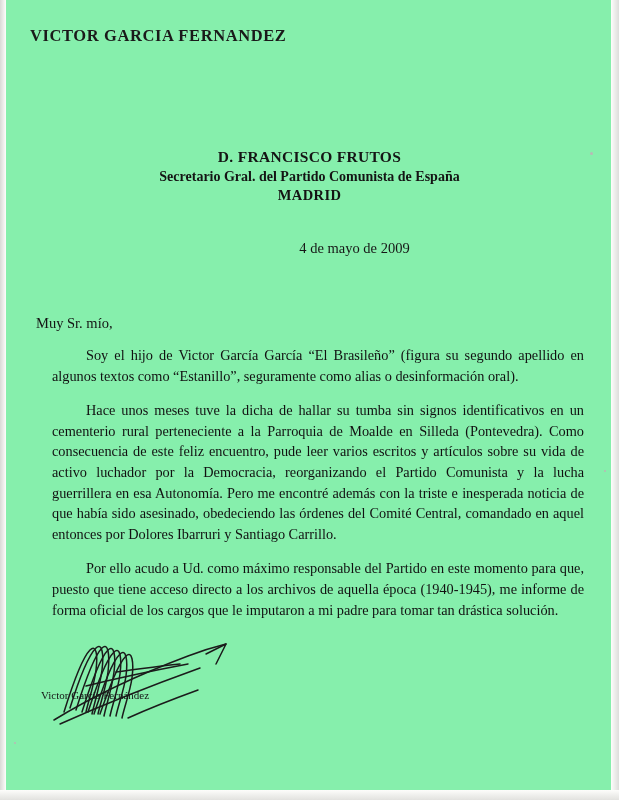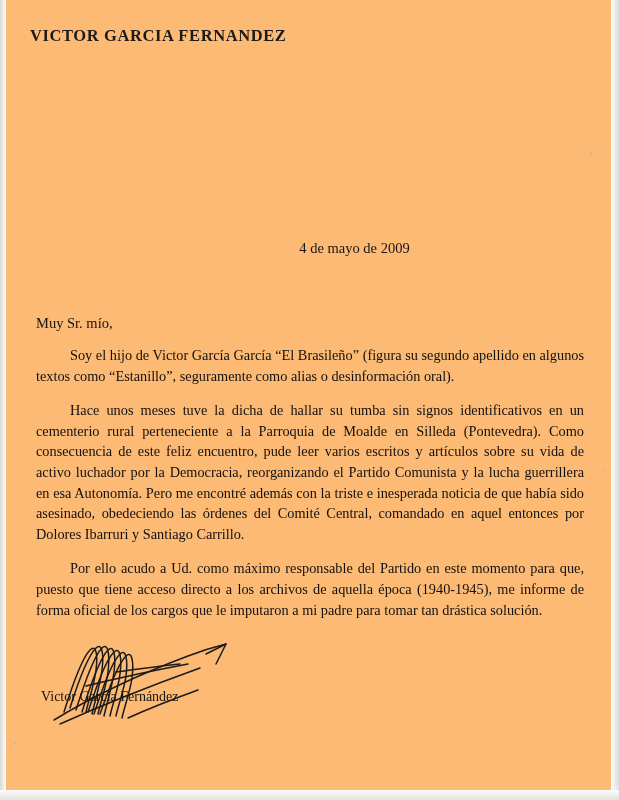--- a/index.html
+++ b/index.html
@@ -7,21 +7,21 @@
     padding: 0;
     background: #ffffff;
   }
   body {
     font-family: "Liberation Serif", serif;
   }
   .page {
     position: relative;
     width: 619px;
     height: 800px;
-    background: #fdba74;
+    background: #86efac;
     overflow: hidden;
   }
   
   .scan-edge-left {
     position: absolute;
     top: 0; left: 0;
     width: 6px; height: 800px;
     background: linear-gradient(to right, #d9d9d6, #fdfdfb);
   }
   .scan-edge-right {
@@ -94,36 +94,36 @@
     position: absolute;
     left: 36px;
     top: 345px;
     width: 548px;
     font-size: 14.3px;
     line-height: 20.6px;
     color: #111111;
     text-align: justify;
   }
   .body-text p {
-    margin: 0 0 14px 0;
+    margin: 0 0 14px 16px;
     text-indent: 34px;
   }
   .closing {
     position: absolute;
     left: 36px;
     top: 630px;
     width: 548px;
     font-size: 14.3px;
     color: #111111;
   }
   .signature-name {
     position: absolute;
     left: 41px;
     top: 689px;
-    font-size: 14px;
+    font-size: 11px;
     color: #151515;
   }
   .signature-ink {
     position: absolute;
     left: 30px;
     top: 620px;
     width: 280px;
     height: 120px;
     pointer-events: none;
   }
@@ -141,20 +141,25 @@
   <div class="scan-edge-left"></div>
   <div class="scan-edge-right"></div>
   <div class="scan-edge-bottom"></div>
 
   <div class="speck" style="left:590px; top:152px; width:3px; height:3px;"></div>
   <div class="speck" style="left:604px; top:470px; width:2px; height:2px;"></div>
   <div class="speck" style="left:14px; top:742px; width:2px; height:2px;"></div>
 
   <div class="letterhead">VICTOR GARCIA FERNANDEZ</div>
 
+  <div class="recipient">
+    <div class="r-name">D. FRANCISCO FRUTOS</div>
+    <div class="r-role">Secretario Gral. del Partido Comunista de España</div>
+    <div class="r-city">MADRID</div>
+  </div>
 
   <div class="date-line">4 de mayo de 2009</div>
 
   <div class="salutation">Muy Sr. mío,</div>
 
   <div class="body-text">
     <p>Soy el hijo de Victor García García “El Brasileño” (figura su segundo apellido en algunos textos como “Estanillo”, seguramente como alias o desinformación oral).</p>
     <p>Hace unos meses tuve la dicha de hallar su tumba sin signos identificativos en un cementerio rural perteneciente a la Parroquia de Moalde en Silleda (Pontevedra). Como consecuencia de este feliz encuentro, pude leer varios escritos y artículos sobre su vida de activo luchador por la Democracia, reorganizando el Partido Comunista y la lucha guerrillera en esa Autonomía. Pero me encontré además con la triste e inesperada noticia de que había sido asesinado, obedeciendo las órdenes del Comité Central, comandado en aquel entonces por Dolores Ibarruri y Santiago Carrillo.</p>
     <p>Por ello acudo a Ud. como máximo responsable del Partido en este momento para que, puesto que tiene acceso directo a los archivos de aquella época (1940-1945), me informe de forma oficial de los cargos que le imputaron a mi padre para tomar tan drástica solución.</p>
   </div>

